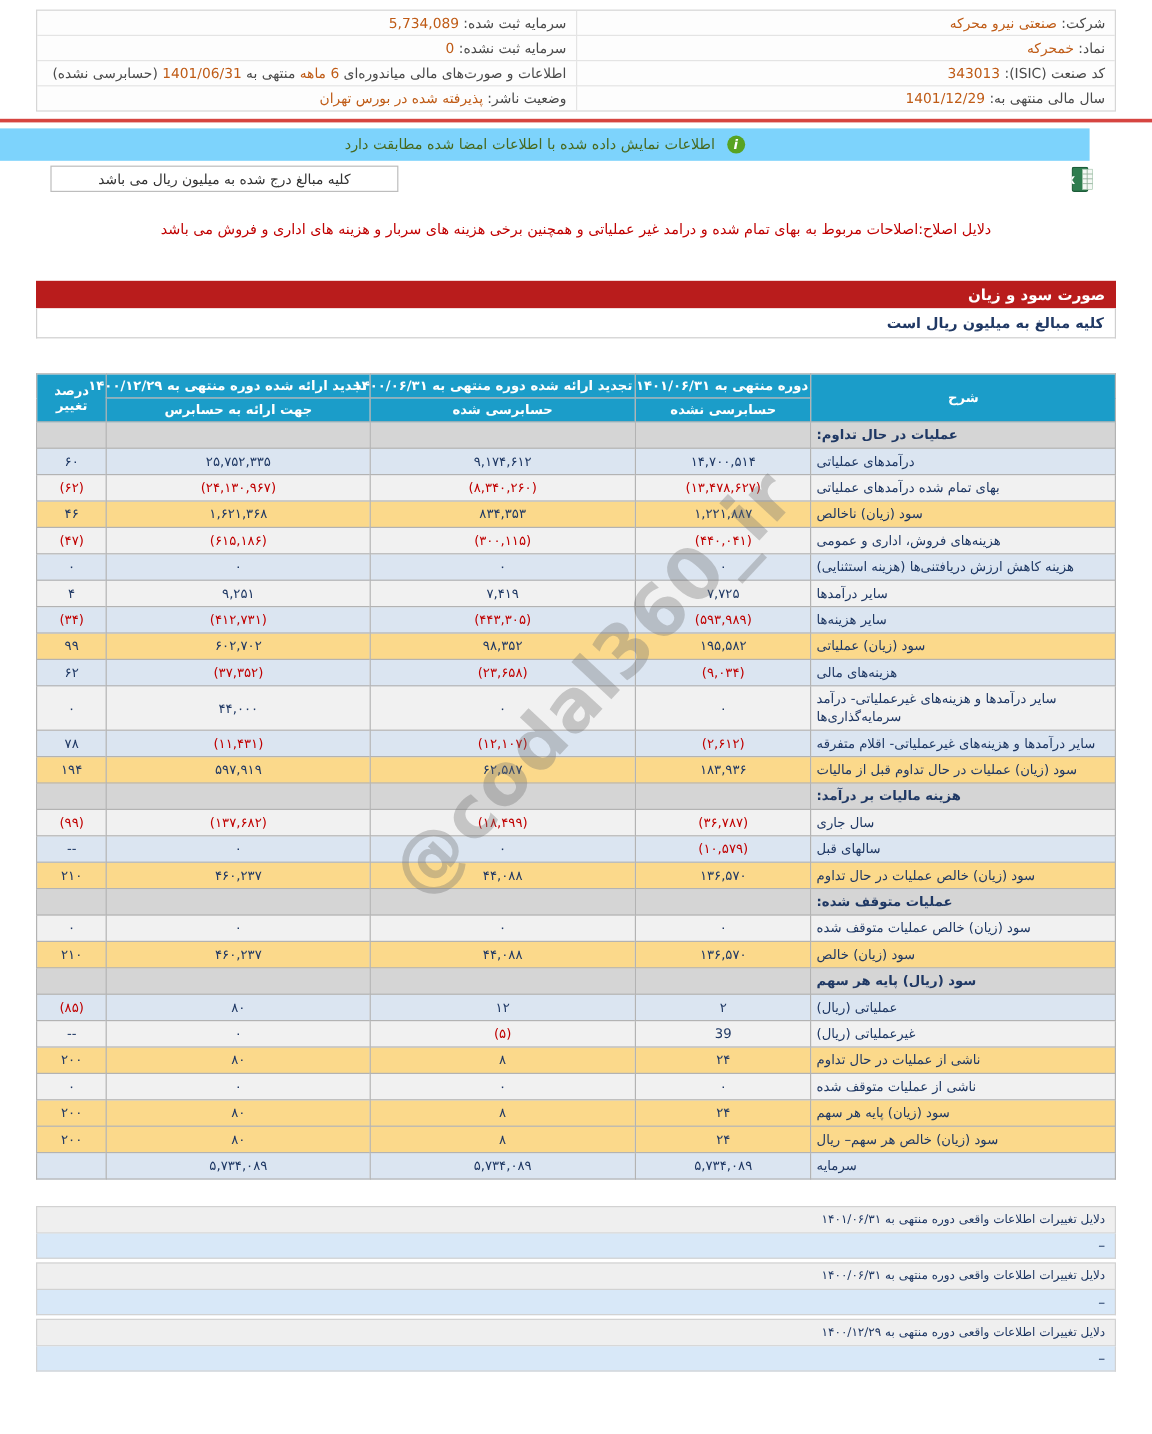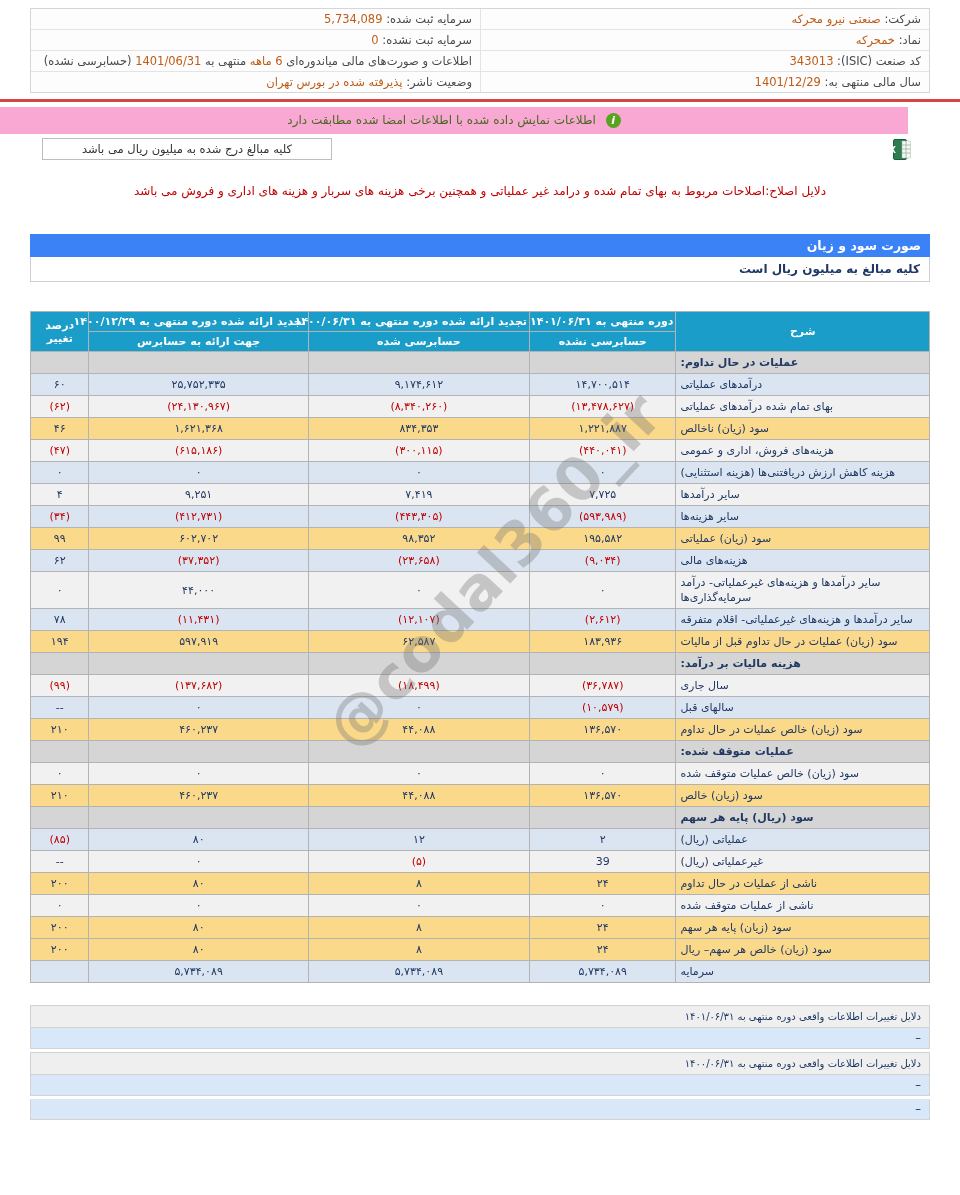--- a/index.html
+++ b/index.html
@@ -17,21 +17,21 @@
   .info-cell{padding:3px 8px 2px 8px;border-bottom:1px solid #e4e4e4;min-height:15px;white-space:nowrap;overflow:hidden;}
   .info-cell.first-col{border-left:1px solid #e4e4e4;}
   .info-cell.last-row{border-bottom:none;}
   .info-label{color:#4a4a4a;}
   .info-value{color:#bf5b16;}
   .info-dark{color:#4a4a4a;}
   
   .red-rule{height:3px;background:#d64541;margin-top:6px;}
   
   .green-banner{
-    margin:5px 52px 0 0;background:#f9a8d4;color:#48691f;
+    margin:5px 52px 0 0;background:#7dd3fc;color:#48691f;
     text-align:center;font-size:12px;padding:6px 0;
   }
   .info-icon{
     display:inline-block;width:15px;height:15px;border-radius:50%;
     background:#58a321;color:#fff;font-weight:bold;font-size:11px;line-height:15px;
     text-align:center;vertical-align:middle;margin-left:6px;font-style:italic;
   }
   
   .doc-row{position:relative;height:30px;margin-top:3px;padding-left:18px;}
   .unit-note{
@@ -39,21 +39,21 @@
     border:1px solid #bdbdbd;background:#fff;color:#333;
     font-size:11.5px;padding:3px 6px;text-align:center;white-space:nowrap;
   }
   .excel-icon{position:absolute;right:49px;top:2px;width:18px;height:21px;cursor:pointer;}
   
   .notice1{text-align:center;font-size:11.5px;color:#9e453a;margin-top:9px;}
   .notice1 a{color:#3d6bb3;text-decoration:underline;cursor:pointer;}
   .notice2{text-align:center;font-size:12px;color:#c00000;font-weight:normal;margin-top:17px;padding:0 60px;}
   
   .statement{margin:36px 30px 0 30px;}
-  .stmt-title{background:#3b82f6;color:#fff;font-weight:bold;font-size:12.5px;padding:4px 9px;}
+  .stmt-title{background:#b91c1c;color:#fff;font-weight:bold;font-size:12.5px;padding:4px 9px;}
   .stmt-unit{border:1px solid #cfcfcf;border-top:none;background:#fff;color:#1f3864;font-weight:bold;font-size:12px;padding:5px 9px;}
   
   .table-wrap{margin:29px 30px 0 30px;position:relative;}
   table.pl{width:100%;border-collapse:collapse;table-layout:fixed;font-size:11px;color:#1f3864;}
   table.pl th,table.pl td{border:1px solid #b3b3b3;}
   table.pl thead th{
     background:#1b9dc9;color:#fff;font-weight:bold;font-size:11px;
     padding:3px 2px;text-align:center;vertical-align:middle;
   }
   .h-title{white-space:nowrap;overflow:visible;}
@@ -382,17 +382,18 @@
   <div class="footnotes">
     <div class="fn-block">
       <div class="fn-title">دلایل تغییرات اطلاعات واقعی دوره منتهی به ۱۴۰۱/۰۶/۳۱</div>
       <div class="fn-body">–</div>
     </div>
     <div class="fn-block">
       <div class="fn-title">دلایل تغییرات اطلاعات واقعی دوره منتهی به ۱۴۰۰/۰۶/۳۱</div>
       <div class="fn-body">–</div>
     </div>
     <div class="fn-block">
+      <div class="fn-title">دلایل تغییرات اطلاعات واقعی دوره منتهی به ۱۴۰۰/۱۲/۲۹</div>
       <div class="fn-body">–</div>
     </div>
   </div>
 
 </div>
 
 </body></html>

